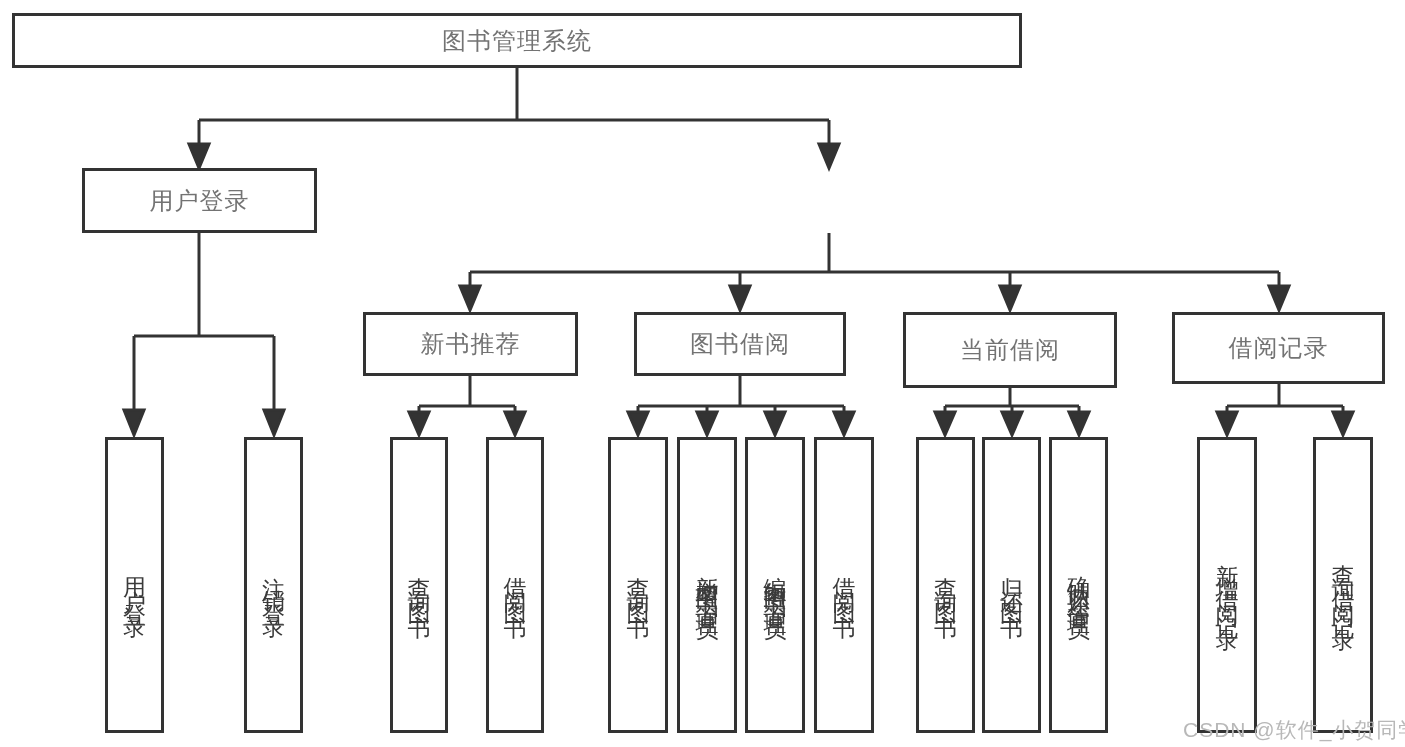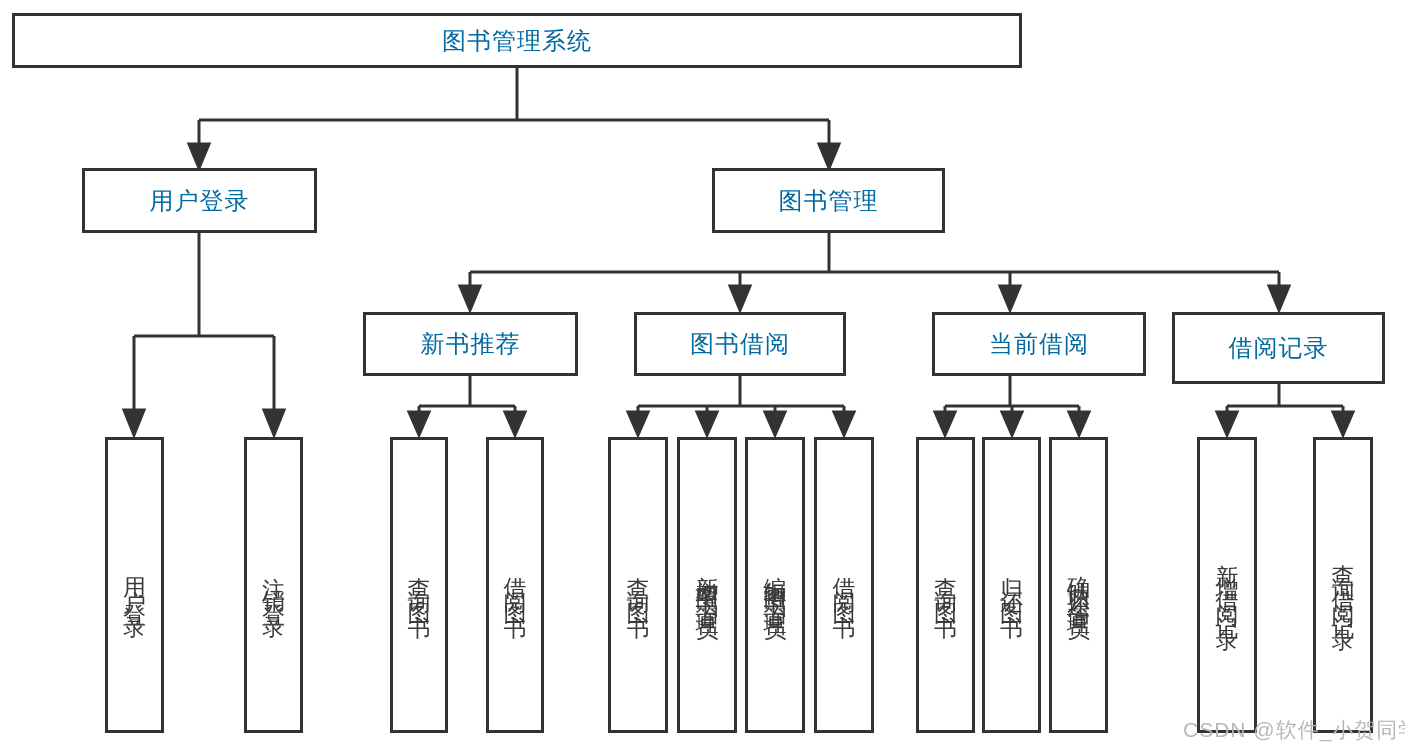--- a/index.html
+++ b/index.html
@@ -24,21 +24,21 @@
     border: 3px solid #333333;
     background: #ffffff;
     display: flex;
     align-items: center;
     justify-content: center;
     z-index: 2;
   }
   .node .hlabel {
     font-size: 24px;
     letter-spacing: 1px;
-    color: #0369a1;
+    color: #737373;
     white-space: nowrap;
   }
   .leaf .vlabel {
     writing-mode: vertical-rl;
     text-orientation: mixed;
     font-size: 23px;
     color: #3a3a3a;
     line-height: 1;
   }
   .ls4 { letter-spacing: 13px; }
@@ -124,31 +124,28 @@
     </g>
   </svg>
 
   <div class="node" style="left:12px; top:13px; width:1010px; height:55px;">
     <span class="hlabel">图书管理系统</span>
   </div>
 
   <div class="node" style="left:82px; top:168px; width:235px; height:65px;">
     <span class="hlabel">用户登录</span>
   </div>
-  <div class="node" style="left:712px; top:168px; width:233px; height:65px;">
-    <span class="hlabel">图书管理</span>
-  </div>
 
   <div class="node" style="left:363px; top:312px; width:215px; height:64px;">
     <span class="hlabel">新书推荐</span>
   </div>
   <div class="node" style="left:634px; top:312px; width:212px; height:64px;">
     <span class="hlabel">图书借阅</span>
   </div>
-  <div class="node" style="left:903px; top:312px; width:214px; height:64px;margin-left:29px;">
+  <div class="node" style="left:903px; top:312px; width:214px; height:76px;">
     <span class="hlabel">当前借阅</span>
   </div>
   <div class="node" style="left:1172px; top:312px; width:213px; height:72px;">
     <span class="hlabel">借阅记录</span>
   </div>
 
   <div class="node leaf" style="left:105px; top:437px; width:59px; height:296px;">
     <span class="vlabel ls4">用户登录</span>
   </div>
   <div class="node leaf" style="left:244px; top:437px; width:59px; height:296px;">

